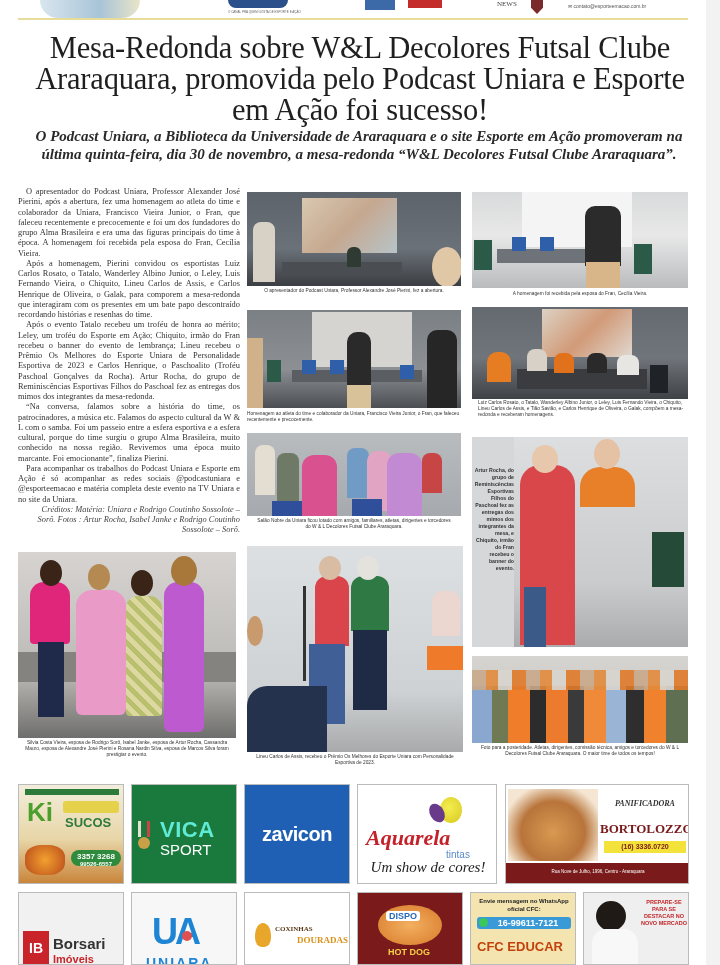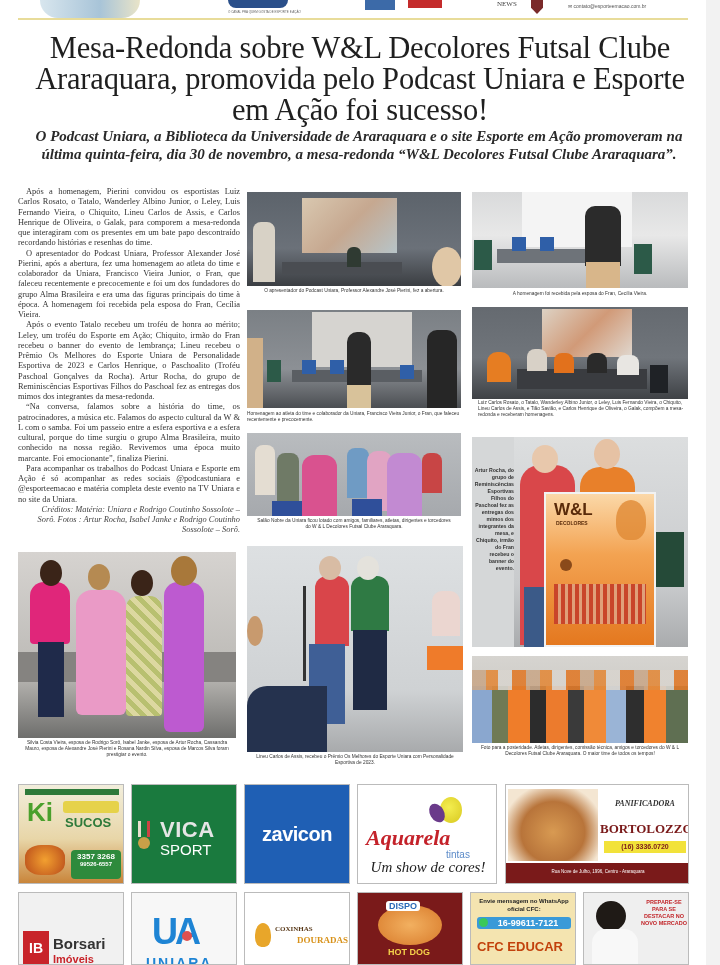--- a/index.html
+++ b/index.html
@@ -51,22 +51,22 @@
   <div class="mast-news">NEWS</div>
   <div class="mast-shield"></div>
   <div class="mast-contact"><span>✉ </span><span>contato@esporteemacao.com.br</span></div>
   <div class="mast-rule"></div>
 </div>
 
 <h1 class="headline" style="font-weight:normal;">Mesa-Redonda sobre W&amp;L Decolores Futsal Clube Araraquara, promovida pelo Podcast Uniara e Esporte em Ação foi sucesso!</h1>
 <div class="lede">O Podcast Uniara, a Biblioteca da Universidade de Araraquara e o site Esporte em Ação promoveram na última quinta-feira, dia 30 de novembro, a mesa-redonda “W&amp;L Decolores Futsal Clube Araraquara”.</div>
 
 <div class="body-col">
+  <p>O apresentador do Podcast Uniara, Professor Alexander José Pierini, após a abertura, fez uma homenagem ao atleta do time e colaborador da Uniara, Francisco Vieira Junior, o Fran, que faleceu recentemente e precocemente e foi um dos fundadores do grupo Alma Brasileira e era uma das figuras principais do time à época. A homenagem foi recebida pela esposa do Fran, Cecília Vieira.</p>
   <p>Após a homenagem, Pierini convidou os esportistas Luiz Carlos Rosato, o Tatalo, Wanderley Albino Junior, o Leley, Luis Fernando Vieira, o Chiquito, Lineu Carlos de Assis, e Carlos Henrique de Oliveira, o Galak, para comporem a mesa-redonda que interagiram com os presentes em um bate papo descontraído recordando histórias e resenhas do time.</p>
-  <p>O apresentador do Podcast Uniara, Professor Alexander José Pierini, após a abertura, fez uma homenagem ao atleta do time e colaborador da Uniara, Francisco Vieira Junior, o Fran, que faleceu recentemente e precocemente e foi um dos fundadores do grupo Alma Brasileira e era uma das figuras principais do time à época. A homenagem foi recebida pela esposa do Fran, Cecília Vieira.</p>
   <p>Após o evento Tatalo recebeu um troféu de honra ao mérito; Leley, um troféu do Esporte em Ação; Chiquito, irmão do Fran recebeu o banner do evento de lembrança; Lineu recebeu o Prêmio Os Melhores do Esporte Uniara de Personalidade Esportiva de 2023 e Carlos Henrique, o Paschoalito (Troféu Paschoal Gonçalves da Rocha). Artur Rocha, do grupo de Reminiscências Esportivas Filhos do Paschoal fez as entregas dos mimos dos integrantes da mesa-redonda.</p>
   <p>“Na conversa, falamos sobre a história do time, os patrocinadores, a música etc. Falamos do aspecto cultural da W &amp; L com o samba. Foi um passeio entre a esfera esportiva e a esfera cultural, porque do time surgiu o grupo Alma Brasileira, muito conhecido na nossa região. Revivemos uma época muito marcante. Foi emocionante”, finaliza Pierini.</p>
   <p>Para acompanhar os trabalhos do Podcast Uniara e Esporte em Ação é só acompanhar as redes sociais @podcastuniara e @esporteemacao e matéria completa deste evento na TV Uniara e no site da Uniara.</p>
   <p class="credits">Créditos: Matéria: Uniara e Rodrigo Coutinho Sossolote – Sorô. Fotos : Artur Rocha, Isabel Janke e Rodrigo Coutinho Sossolote – Sorô.</p>
 </div>
 
 <div class="photo" style="left:247px;top:192px;width:214px;height:94px;background:linear-gradient(180deg,#5c636b 0%,#6b7179 60%,#3b3e42 100%);">
   <div class="scene" style="left:55px;top:6px;width:95px;height:55px;right:auto;bottom:auto;background:linear-gradient(135deg,#d9c8b0,#c6a890 50%,#b7c4c8);"></div>
   <div class="scene" style="left:35px;top:70px;width:120px;height:12px;right:auto;bottom:auto;background:#4a4d52;"></div>
   <div class="scene" style="left:100px;top:55px;width:14px;height:20px;right:auto;bottom:auto;background:#2f3a32;border-radius:6px 6px 0 0;"></div>
@@ -128,27 +128,20 @@
 
 <div class="photo" style="left:472px;top:437px;width:216px;height:210px;background:linear-gradient(180deg,#dcdedf 0%,#c9cbcd 70%,#a9abad 100%);">
   <div class="scene" style="left:0;top:0;width:42px;height:210px;right:auto;bottom:auto;background:#d5d7d8;"></div>
   <div class="scene" style="left:2px;top:30px;width:40px;height:175px;right:auto;bottom:auto;font-family:'Liberation Sans',sans-serif;font-size:5.2px;line-height:7px;color:#333;text-align:right;font-weight:bold;">Artur Rocha, do grupo de Reminiscências Esportivas Filhos do Paschoal fez as entregas dos mimos dos integrantes da mesa, e Chiquito, irmão do Fran recebeu o banner do evento.</div>
   <div class="scene" style="left:48px;top:28px;width:55px;height:180px;right:auto;bottom:auto;background:#d9474a;border-radius:20px 20px 0 0;"></div>
   <div class="scene" style="left:60px;top:8px;width:26px;height:28px;right:auto;bottom:auto;background:#e8c8ac;border-radius:50%;"></div>
   <div class="scene" style="left:108px;top:30px;width:55px;height:40px;right:auto;bottom:auto;background:#e8802a;border-radius:20px 20px 0 0;"></div>
   <div class="scene" style="left:122px;top:2px;width:26px;height:30px;right:auto;bottom:auto;background:#e6c2a4;border-radius:50%;"></div>
   <div class="scene" style="left:52px;top:150px;width:22px;height:60px;right:auto;bottom:auto;background:#3b5a88;"></div>
   <div class="scene" style="left:180px;top:95px;width:32px;height:55px;right:auto;bottom:auto;background:#254a38;"></div>
-  <div class="scene" style="left:72px;top:55px;width:112px;height:155px;right:auto;bottom:auto;background:linear-gradient(180deg,#fbd8a8 0%,#f3a352 40%,#e4781f 100%);border:2px solid #f2f2f2;">
-    <div style="position:absolute;left:8px;top:6px;font-family:'Liberation Sans',sans-serif;font-weight:bold;font-size:17px;color:#5a2b0a;">W&amp;L</div>
-    <div style="position:absolute;left:10px;top:26px;font-family:'Liberation Sans',sans-serif;font-weight:bold;font-size:5px;color:#5a2b0a;">DECOLORES</div>
-    <div style="position:absolute;left:70px;top:6px;width:30px;height:40px;border-radius:50% 50% 40% 40%;background:#e08a35;opacity:0.8;"></div>
-    <div style="position:absolute;left:14px;top:65px;width:12px;height:12px;border-radius:50%;background:#8a4a1a;"></div>
-    <div style="position:absolute;left:8px;top:90px;width:92px;height:40px;background:repeating-linear-gradient(90deg,#c9452a 0 4px,#e0a07a 4px 7px);"></div>
-  </div>
 </div>
 
 <div class="photo" style="left:18px;top:552px;width:218px;height:186px;background:linear-gradient(180deg,#d6d3d0 0%,#bcbab6 65%,#6e6e6c 100%);">
   <div class="scene" style="left:0;top:100px;width:218px;height:30px;right:auto;bottom:auto;background:#858380;"></div>
   <div class="scene" style="left:12px;top:30px;width:40px;height:62px;right:auto;bottom:auto;background:#e0267a;border-radius:14px 14px 4px 4px;"></div>
   <div class="scene" style="left:20px;top:90px;width:26px;height:75px;right:auto;bottom:auto;background:#1f2a4a;"></div>
   <div class="scene" style="left:22px;top:8px;width:22px;height:26px;right:auto;bottom:auto;background:#3a2418;border-radius:50%;"></div>
   <div class="scene" style="left:58px;top:38px;width:50px;height:125px;right:auto;bottom:auto;background:#ea9ac6;border-radius:16px 16px 6px 6px;"></div>
   <div class="scene" style="left:70px;top:12px;width:22px;height:26px;right:auto;bottom:auto;background:#b58a52;border-radius:50%;"></div>
   <div class="scene" style="left:108px;top:44px;width:36px;height:120px;right:auto;bottom:auto;background:repeating-linear-gradient(45deg,#b8c070 0 5px,#dcd8a0 5px 10px);border-radius:12px 12px 4px 4px;"></div>
@@ -177,33 +170,33 @@
   <div class="scene" style="left:0;top:30px;width:216px;height:57px;right:auto;bottom:auto;background:repeating-linear-gradient(90deg,#8aa7cf 0 20px,#6f7a55 20px 36px,#ef7d2a 36px 58px,#2c2c2c 58px 74px,#ec7b2d 74px 96px,#3a3a3a 96px 112px,#f08a38 112px 134px,#9ab4d6 134px 154px,#2e2e2e 154px 172px,#f0822e 172px 194px,#5f6f52 194px 216px);"></div>
   <div class="scene" style="left:0;top:14px;width:216px;height:20px;right:auto;bottom:auto;background:repeating-linear-gradient(90deg,#c9a88a 0 14px,#e28a3c 14px 26px,#d8d4ce 26px 40px,#e07a2a 40px 54px);opacity:0.9;"></div>
 </div>
 <div class="caption" style="left:472px;top:745px;width:216px;">Foto para a posteridade. Atletas, dirigentes, comissão técnica, amigos e torcedores do W &amp; L Decolores Futsal Clube Araraquara. O maior time de todos os tempos!</div>
 
 <div class="ad" style="left:18px;top:784px;width:106px;height:100px;background:linear-gradient(180deg,#f2eedc 0%,#e8d6a8 55%,#c9853a 100%);">
   <div style="position:absolute;left:6px;top:4px;width:94px;height:6px;background:#2e7a3a;"></div>
   <div class="ad-text" style="position:absolute;left:8px;top:12px;font-size:26px;color:#4aa02c;">Ki</div>
   <div class="ad-text" style="position:absolute;left:46px;top:30px;font-size:13px;color:#2e7a3a;">SUCOS</div>
   <div style="position:absolute;left:44px;top:16px;width:56px;height:12px;background:#e6d24a;border-radius:3px;"></div>
-  <div style="position:absolute;left:52px;top:65px;width:50px;height:29px;background:#2e8a3c;border-radius:4px;">
+  <div style="position:absolute;left:52px;top:65px;width:50px;height:16px;background:#2e8a3c;border-radius:10px;">
     <div class="ad-text" style="font-size:8px;color:#fff;margin-top:2px;">3357 3268</div>
     <div class="ad-text" style="font-size:6px;color:#fff;">99526-6557</div>
   </div>
   <div style="position:absolute;left:6px;top:60px;width:40px;height:30px;background:radial-gradient(circle,#f2a030,#b84a1a);border-radius:40%;"></div>
 </div>
 
 <div class="ad" style="left:131px;top:784px;width:106px;height:100px;background:#1a7a3e;">
   <div style="position:absolute;left:4px;top:36px;width:16px;height:28px;">
     <div style="position:absolute;left:2px;top:0;width:12px;height:16px;border-left:3px solid #e8e0d0;border-right:3px solid #c44;transform:skewX(0);"></div>
     <div style="position:absolute;left:2px;top:16px;width:12px;height:12px;border-radius:50%;background:#c9a048;"></div>
   </div>
-  <div class="ad-text" style="position:absolute;left:28px;top:32px;font-size:22px;color:#e5e5e5;letter-spacing:0.5px;">VICA</div>
+  <div class="ad-text" style="position:absolute;left:28px;top:32px;font-size:22px;color:#5eead4;letter-spacing:0.5px;">VICA</div>
   <div class="ad-text" style="position:absolute;left:28px;top:56px;font-size:15px;font-weight:normal;color:#fff;">SPORT</div>
 </div>
 
 <div class="ad" style="left:244px;top:784px;width:106px;height:100px;background:#1f5fb4;">
   <div class="ad-text" style="font-size:20px;color:#fff;letter-spacing:-0.5px;">zavicon</div>
 </div>
 
 <div class="ad" style="left:357px;top:784px;width:140px;height:100px;background:#ffffff;">
   <div style="position:absolute;left:82px;top:12px;width:22px;height:26px;border-radius:50%;background:radial-gradient(circle at 40% 40%,#f4ee50,#d8c820);"></div>
   <div style="position:absolute;left:72px;top:18px;width:14px;height:20px;border-radius:50%;background:#6a3a8a;transform:rotate(-30deg);"></div>
@@ -239,21 +232,21 @@
 </div>
 
 <div class="ad" style="left:244px;top:892px;width:106px;height:73px;background:#ffffff;">
   <div style="position:absolute;left:10px;top:30px;width:16px;height:24px;border-radius:50% 50% 40% 40%;background:#e8a62a;"></div>
   <div class="ad-text" style="position:absolute;left:30px;top:32px;font-family:'Liberation Serif',serif;font-size:7px;color:#5a3a1a;">COXINHAS</div>
   <div class="ad-text" style="position:absolute;left:28px;top:42px;font-family:'Liberation Serif',serif;font-size:9px;color:#d8921a;margin-left:24px;">DOURADAS</div>
 </div>
 
 <div class="ad" style="left:357px;top:892px;width:106px;height:73px;background:#7a1a1a;">
   <div style="position:absolute;left:20px;top:12px;width:64px;height:40px;border-radius:50%;background:radial-gradient(ellipse,#f2b060,#d87a2a);"></div>
-  <div class="ad-text" style="position:absolute;left:28px;top:8px;font-size:9px;color:#2a6ab8;background:#ffffff;padding:0 3px;border-radius:3px;">DISPO</div>
+  <div class="ad-text" style="position:absolute;left:28px;top:18px;font-size:9px;color:#2a6ab8;background:#ffffff;padding:0 3px;border-radius:3px;">DISPO</div>
   <div class="ad-text" style="position:absolute;left:30px;top:54px;font-size:9px;color:#f4d04a;">HOT DOG</div>
 </div>
 
 <div class="ad" style="left:470px;top:892px;width:106px;height:73px;background:#f4e4b0;">
   <div class="ad-text" style="position:absolute;left:4px;top:4px;width:98px;font-size:6px;color:#222;line-height:8px;">Envie mensagem no WhatsApp oficial CFC:</div>
   <div style="position:absolute;left:6px;top:24px;width:94px;height:12px;background:#3a9ad8;border-radius:3px;">
     <span style="position:absolute;left:2px;top:1px;width:9px;height:9px;border-radius:50%;background:#3ac85a;"></span>
     <div class="ad-text" style="font-size:9px;color:#fff;line-height:12px;padding-left:8px;">16-99611-7121</div>
   </div>
   <div class="ad-text" style="position:absolute;left:4px;top:46px;width:90px;font-size:13px;color:#c2410c;">CFC EDUCAR</div>

